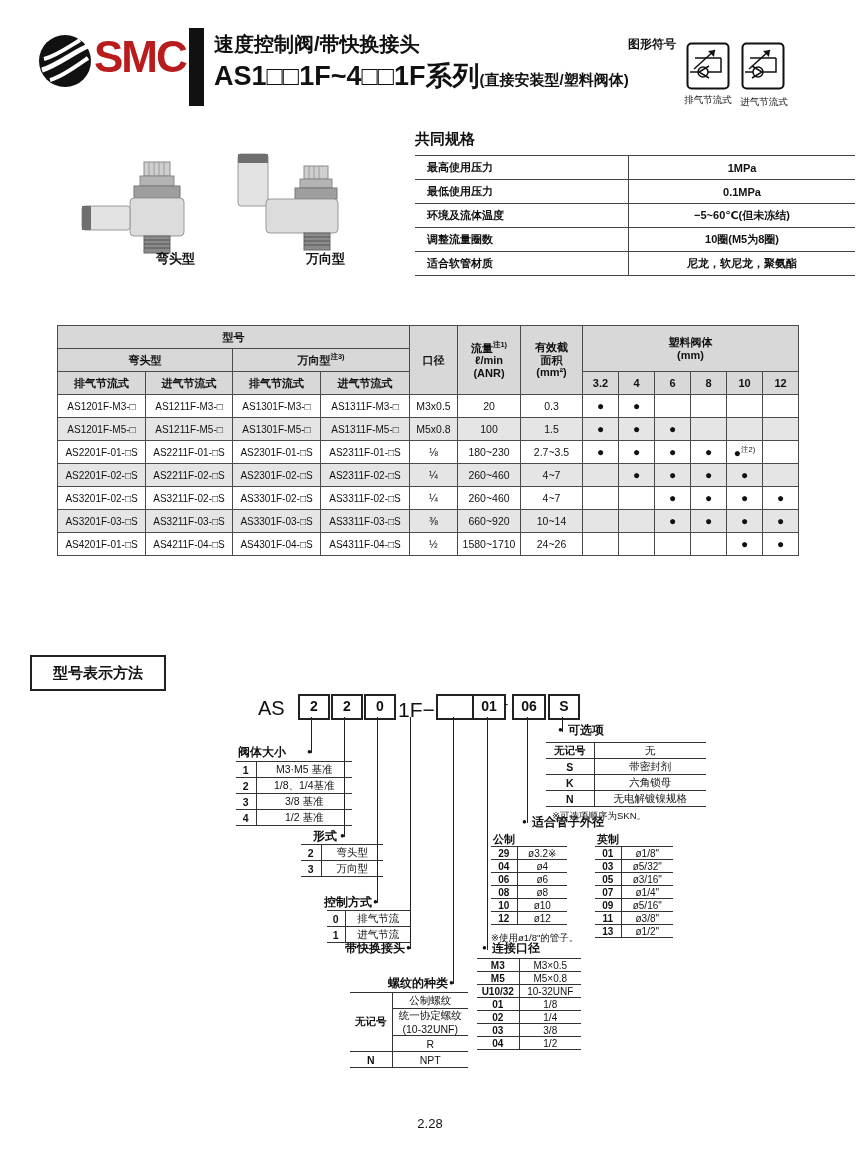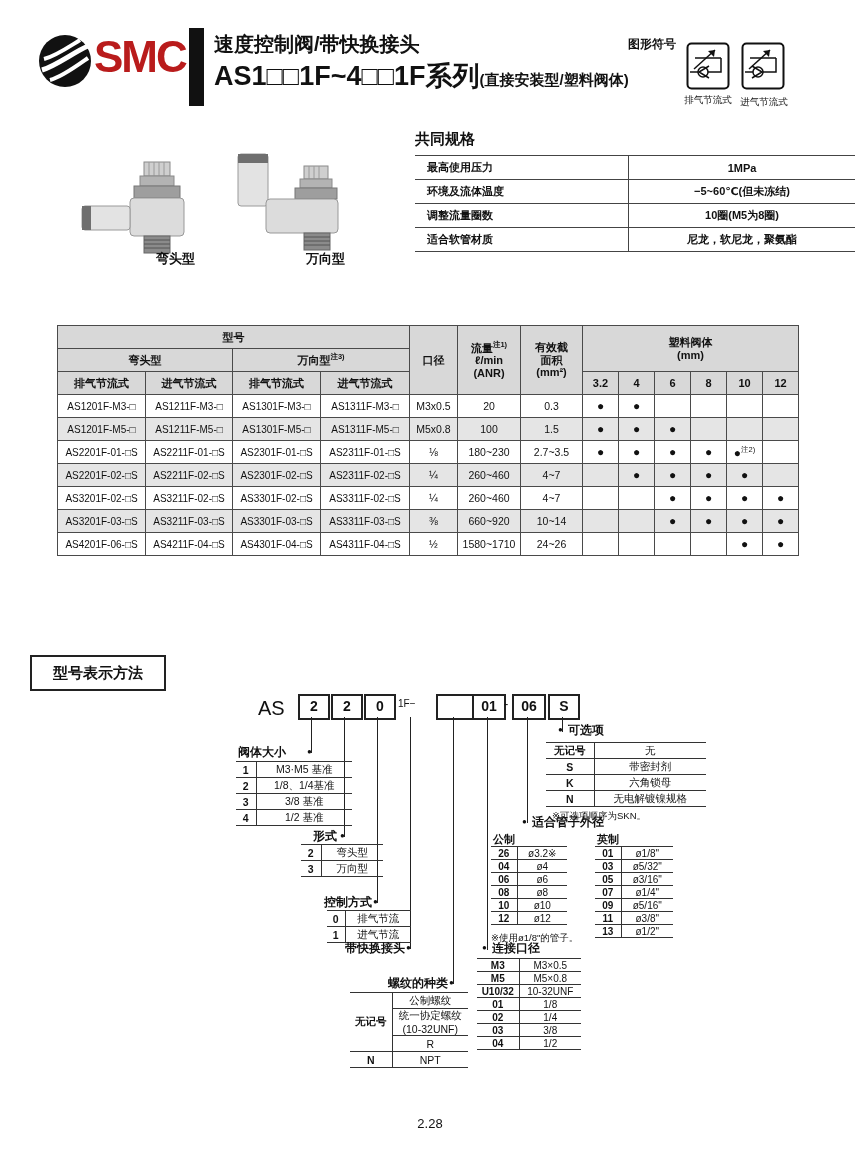--- a/index.html
+++ b/index.html
@@ -112,20 +112,24 @@
   <div class="prodcap" style="left:306px;top:250px">万向型</div>
 
   <div class="cstitle">共同规格</div>
   <table class="cs-table">
     <tbody>
         <tr>
           <td class="lbl">最高使用压力</td>
           <td class="val">1MPa</td>
         </tr>
         <tr>
+          <td class="lbl">最低使用压力</td>
+          <td class="val">0.1MPa</td>
+        </tr>
+        <tr>
           <td class="lbl">环境及流体温度</td>
           <td class="val">−5~60℃(但未冻结)</td>
         </tr>
         <tr>
           <td class="lbl">调整流量圈数</td>
           <td class="val">10圈(M5为8圈)</td>
         </tr>
         <tr>
           <td class="lbl">适合软管材质</td>
           <td class="val">尼龙，软尼龙，聚氨酯</td>
@@ -259,21 +263,21 @@
           <td>660~920</td>
           <td>10~14</td>
           <td class="dot-cell"></td>
           <td class="dot-cell"></td>
           <td class="dot-cell"><span>●</span></td>
           <td class="dot-cell"><span>●</span></td>
           <td class="dot-cell"><span>●</span></td>
           <td class="dot-cell"><span>●</span></td>
         </tr>
         <tr>
-          <td class="model">AS4201F-06-□S</td>
+          <td class="model">AS4201F-01-□S</td>
           <td class="model">AS4211F-04-□S</td>
           <td class="model">AS4301F-04-□S</td>
           <td class="model">AS4311F-04-□S</td>
           <td>½</td>
           <td>1580~1710</td>
           <td>24~26</td>
           <td class="dot-cell"></td>
           <td class="dot-cell"></td>
           <td class="dot-cell"></td>
           <td class="dot-cell"></td>
@@ -283,21 +287,21 @@
       </tbody>
   </table>
 
 
   <div class="secbox">型号表示方法</div>
 
   <span class="pntext" style="left:258px;top:697px">AS</span>
   <span class="pnbox" style="left:298px;top:694px">2</span>
   <span class="pnbox" style="left:331px;top:694px">2</span>
   <span class="pnbox" style="left:364px;top:694px">0</span>
-  <span class="pntext" style="left:398px;top:698px;font-size:10px">1F−</span>
+  <span class="pntext" style="left:398px;top:698px;font-size:21px">1F−</span>
   <span class="pnbox" style="left:436px;top:694px;width:34px"></span>
   <span class="pnbox" style="left:472px;top:694px;width:30px">01</span>
   <span class="pntext" style="left:504px;top:696px;font-size:13px">-</span>
   <span class="pnbox" style="left:512px;top:694px;width:30px">06</span>
   <span class="pnbox" style="left:548px;top:694px">S</span>
 
   <div class="vline" style="left:311px;top:717px;height:36px"></div>
   <div class="vline" style="left:344px;top:717px;height:120px"></div>
   <div class="vline" style="left:377px;top:717px;height:186px"></div>
   <div class="vline" style="left:410px;top:717px;height:232px"></div>
@@ -431,21 +435,21 @@
   <span class="bullet" style="left:522px;top:818px">●</span>
   <div class="glabel" style="left:532px;top:814px">适合管子外径</div>
   <div class="slabel" style="left:493px;top:832px">公制</div>
   <table class="ot small" style="left:491px;top:846px">
     <colgroup>
         <col style="width:26px">
         <col style="width:50px">
       </colgroup>
     <tbody>
         <tr>
-          <td class="code">26</td>
+          <td class="code">29</td>
           <td>ø3.2※</td>
         </tr>
         <tr>
           <td class="code">04</td>
           <td>ø4</td>
         </tr>
         <tr>
           <td class="code">06</td>
           <td>ø6</td>
         </tr>

